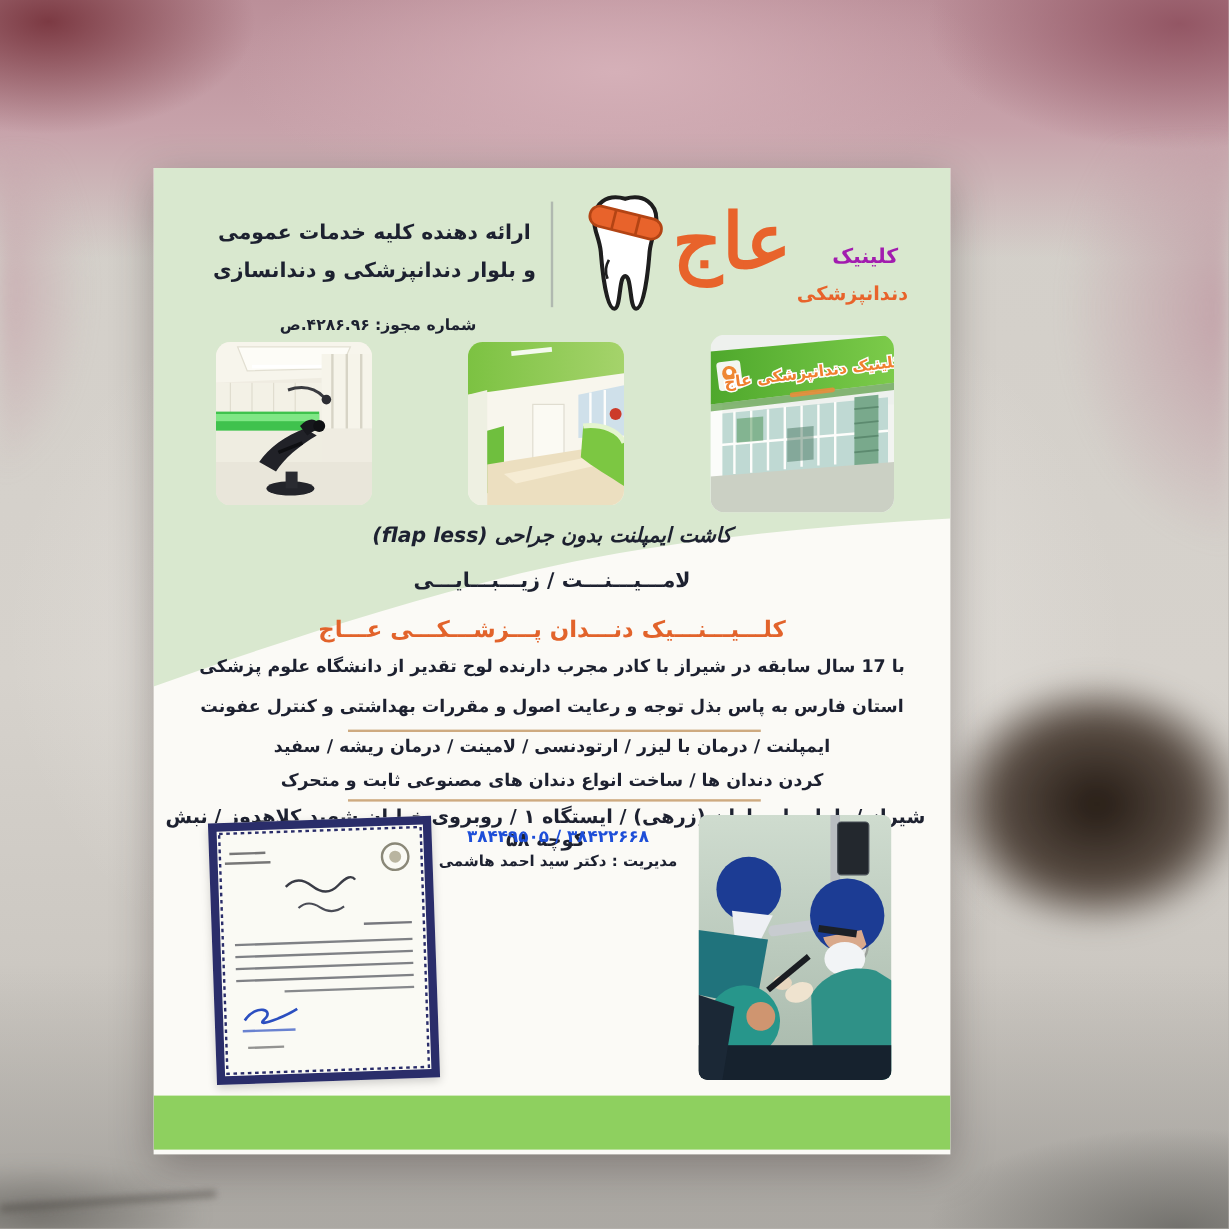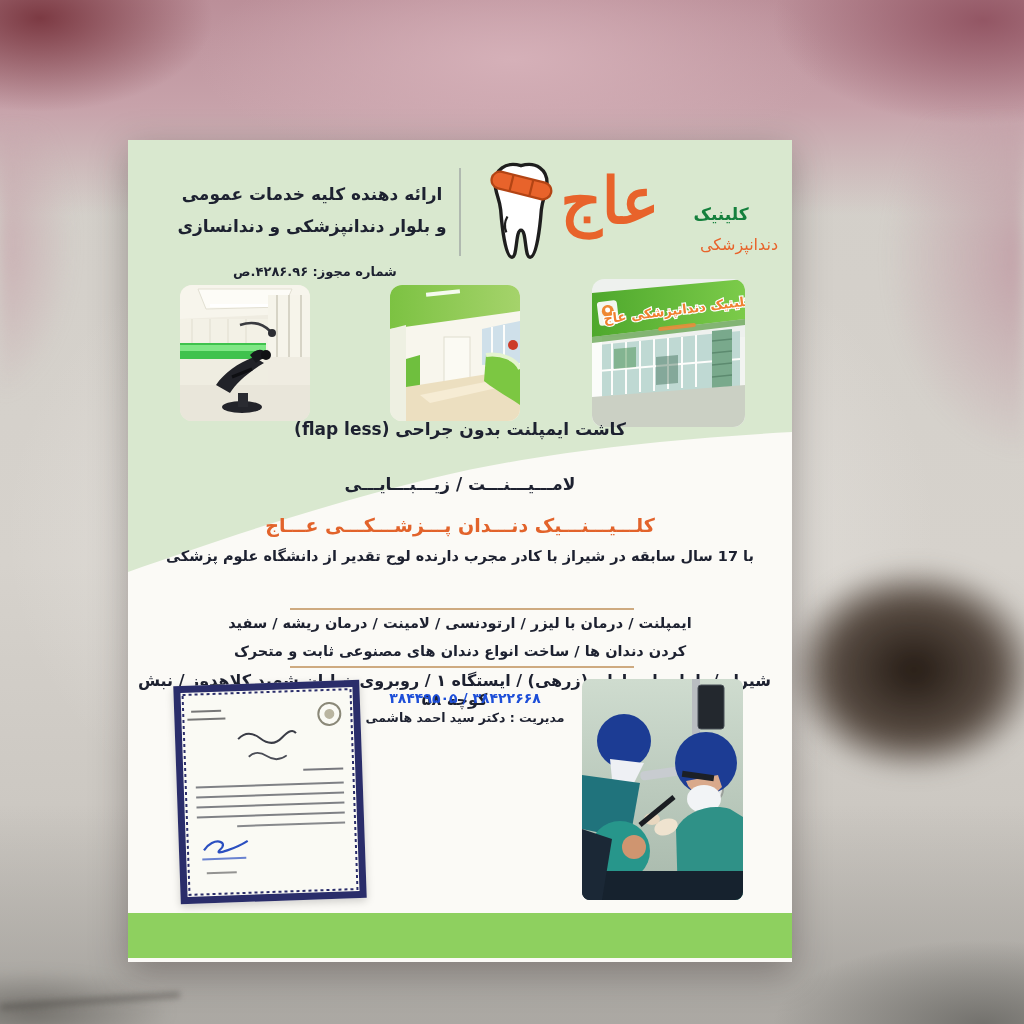--- a/index.html
+++ b/index.html
@@ -34,26 +34,26 @@
   .hdr-curve{left:0;top:0;width:664px;height:450px;}
   .greenbar{left:0;right:0;top:773px;height:45px;}
   .fa{direction:rtl;unicode-bidi:plaintext;text-align:center;color:#1d2130;font-weight:700;}
   .hdr-l1{left:34px;top:44px;width:300px;font-size:17px;}
   .hdr-l2{left:22px;top:76px;width:324px;font-size:17px;}
   .hdr-lic{left:62px;top:124px;width:250px;font-size:13px;}
   .hdr-div{left:331px;top:28px;width:2px;height:88px;background:#9aa0a0;opacity:.65;}
   .logo-tooth{left:356px;top:20px;width:74px;height:104px;}
   .logo-brand{left:420px;top:16px;width:124px;font-size:64px;line-height:92px;font-weight:800;text-align:center;direction:rtl;}
   .logo-clinic{left:545px;top:64px;width:96px;font-size:17px;font-weight:700;text-align:center;direction:rtl;}
-  .logo-dent{left:536px;top:95px;width:114px;font-size:16px;font-weight:400;text-align:right;direction:rtl;}
+  .logo-dent{left:536px;top:95px;width:114px;font-size:16px;font-weight:700;text-align:left;direction:rtl;}
   .photo{overflow:hidden;border-radius:12px;}
   .ph1{left:52px;top:145px;width:130px;height:136px;}
   .ph2{left:262px;top:145px;width:130px;height:136px;}
   .ph3{left:464px;top:139px;width:153px;height:148px;}
-  .t-implant{left:20px;right:20px;top:279px;font-size:17px;}
+  .t-implant{left:20px;right:20px;top:297px;font-size:17px;font-style:italic;}
   .t-laminate{left:20px;right:20px;top:334px;font-size:17px;letter-spacing:.5px;}
   .t-heading{left:40px;right:40px;top:374px;font-size:19px;font-weight:800;}
   .t-about1{left:16px;right:16px;top:408px;font-size:14.5px;}
   .t-about2{left:16px;right:16px;top:441px;font-size:14.5px;}
   .rule{left:162px;width:344px;height:2px;background:#c59b6b;opacity:.85;}
   .rule1{top:468px;} .rule2{top:526px;}
   .t-serv1{left:16px;right:16px;top:475px;font-size:14.5px;}
   .t-serv2{left:16px;right:16px;top:503px;font-size:14.5px;}
   .t-addr{left:9px;right:20px;top:531px;font-size:16px;text-align:center;}
   .t-phone{left:230px;right:220px;top:550px;font-size:14px;direction:ltr;letter-spacing:1px;text-align:center;color:#1d4ed8;font-weight:700;}
@@ -91,21 +91,21 @@
     <svg class="abs logo-tooth" viewBox="0 0 64 92">
       <path d="M32 5 C18 1 9 9 9 20 C9 29 13 34 14 44 C15 57 18 86 24 86 C29 86 27 62 32 62 C37 62 35 86 40 86 C46 86 49 57 50 44 C51 34 55 29 55 20 C55 9 46 1 32 5 Z" fill="#ffffff" stroke="#1e1e1e" stroke-width="3"></path>
       <g transform="rotate(14 32 24)">
         <rect x="5" y="15" width="54" height="15" rx="7.5" fill="#e8632b" stroke="#b34414" stroke-width="2"></rect>
         <line x1="23" y1="15" x2="23" y2="30" stroke="#b34414" stroke-width="2"></line>
         <line x1="41" y1="15" x2="41" y2="30" stroke="#b34414" stroke-width="2"></line>
       </g>
       <path d="M20 50 q-4 7 -1 14" stroke="#1e1e1e" stroke-width="2" fill="none"></path>
     </svg>
     <div class="abs logo-brand" style="color:#e8632b;font-family:Liberation Serif, serif;">عاج</div>
-    <div class="abs logo-clinic" style="color:#15803d;">کلینیک</div>
+    <div class="abs logo-clinic" style="color:#a21caf;">کلینیک</div>
     <div class="abs logo-dent" style="color:#e8632b;">دندانپزشکی</div>
 
     <div class="abs photo ph1">
       <svg viewBox="0 0 130 136" width="130" height="136">
         <rect width="130" height="136" fill="#efece1"></rect>
         <polygon points="0,0 130,0 130,28 0,34" fill="#f7f5ec"></polygon>
         <polygon points="18,4 112,4 104,22 26,24" fill="#fdfcf7" stroke="#e2dfd2"></polygon>
         <rect x="30" y="19" width="60" height="3" fill="#ffffff"></rect>
         <rect x="0" y="34" width="88" height="30" fill="#f3f1e6"></rect>
         <g stroke="#e0ddcf" stroke-width="1">
@@ -204,20 +204,21 @@
         </g>
         <text x="86" y="36" transform="rotate(-7 80 34)" text-anchor="middle" font-family="DejaVu Sans, sans-serif" font-weight="bold" font-size="13" fill="#f08030" stroke="#ffffff" stroke-width="2.4" paint-order="stroke">کلینیک دندانپزشکی عاج</text>
         <rect x="66" y="46" width="38" height="4" rx="2" fill="#ef8a3a" opacity=".85" transform="rotate(-7 85 48)"></rect>
       </svg>
     </div>
 
     <div class="abs fa t-implant">کاشت ایمپلنت بدون جراحی (flap less)</div>
     <div class="abs fa t-laminate">لامـــیـــنـــت / زیـــبـــایـــی</div>
     <div class="abs fa t-heading" style="color:#e2632b;">کلـــیـــنـــیک دنـــدان پـــزشـــکـــی عـــاج</div>
     <div class="abs fa t-about1">با 17 سال سابقه در شیراز با کادر مجرب دارنده لوح تقدیر از دانشگاه علوم پزشکی</div>
+    <div class="abs fa t-about2">استان فارس به پاس بذل توجه و رعایت اصول و مقررات بهداشتی و کنترل عفونت</div>
     <div class="abs rule rule1"></div>
     <div class="abs fa t-serv2">کردن دندان ها / ساخت انواع دندان های مصنوعی ثابت و متحرک</div>
     <div class="abs fa t-serv1">ایمپلنت / درمان با لیزر / ارتودنسی / لامینت / درمان ریشه / سفید</div>
     <div class="abs rule rule2"></div>
 
     <div class="abs fa t-addr">شیراز / بلوار پاسداران (زرهی) / ایستگاه ۱ / روبروی خیابان شهید کلاهدوز / نبش کوچه ۵۸</div>
     <div class="abs t-phone">۳۸۴۴۹۵۰۵ / ۳۸۴۲۲۶۶۸</div>
     <div class="abs fa t-mgmt">مدیریت : دکتر سید احمد هاشمی</div>
 
     <div class="abs cert">

